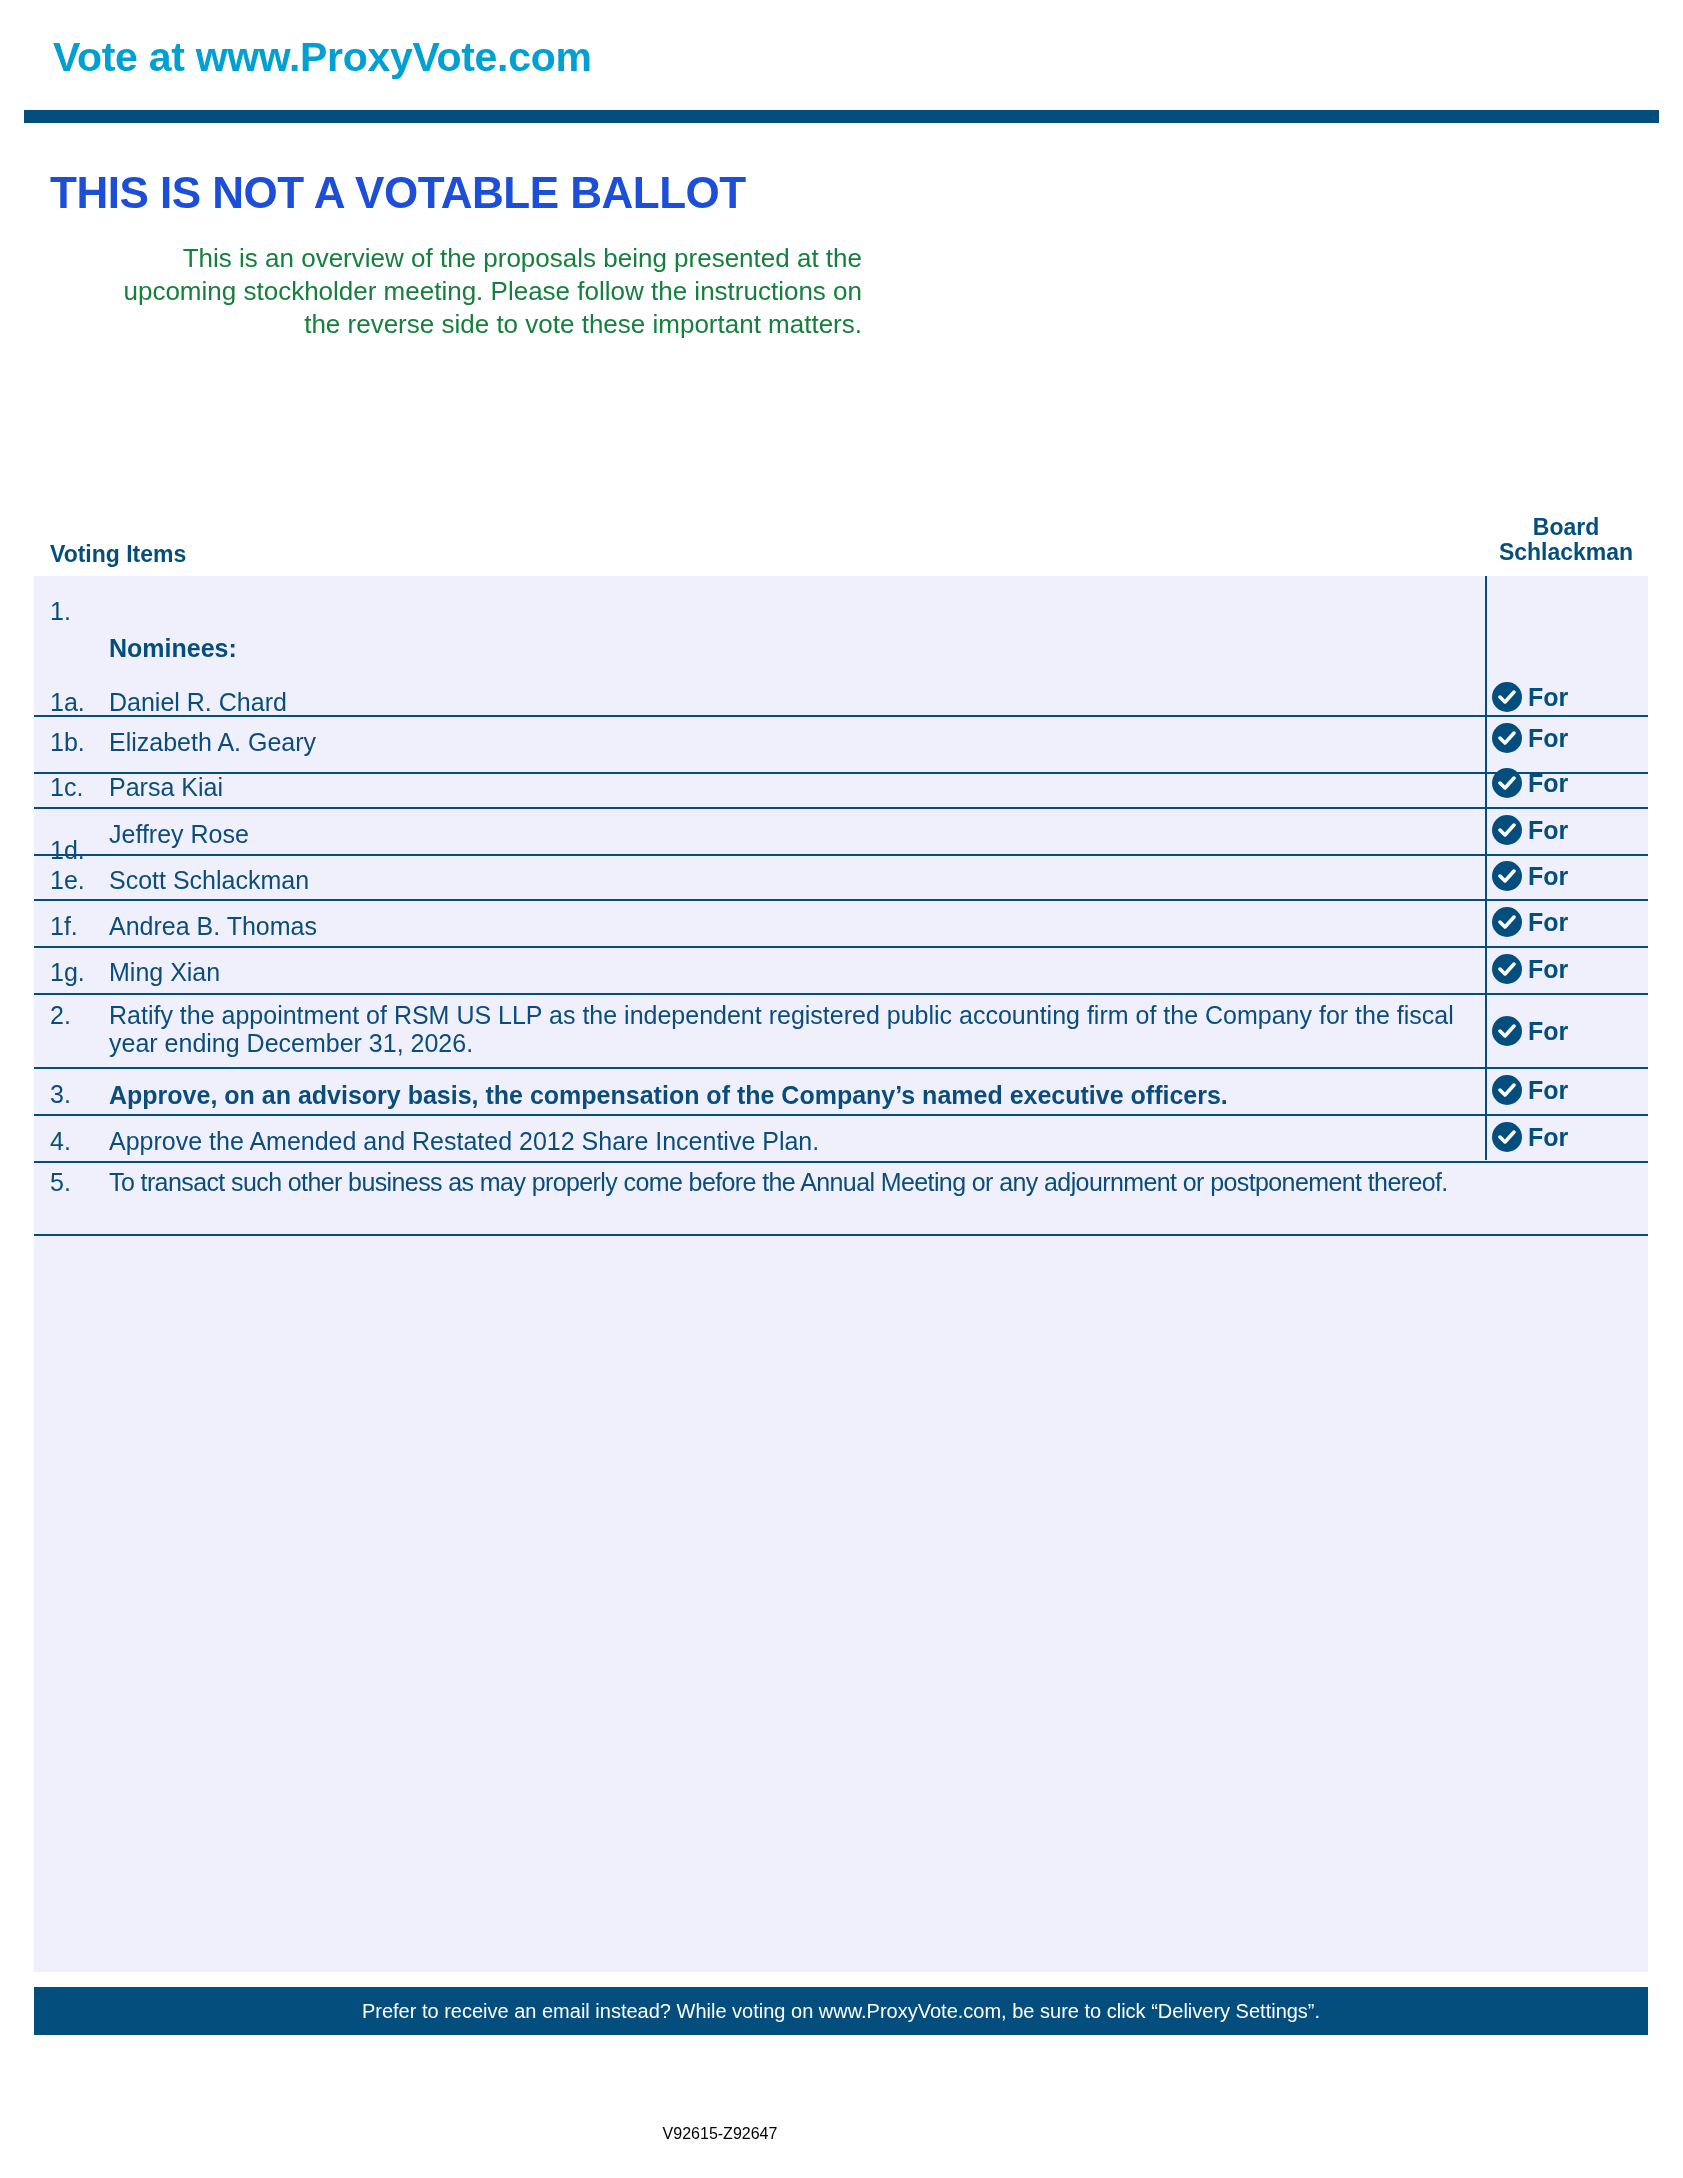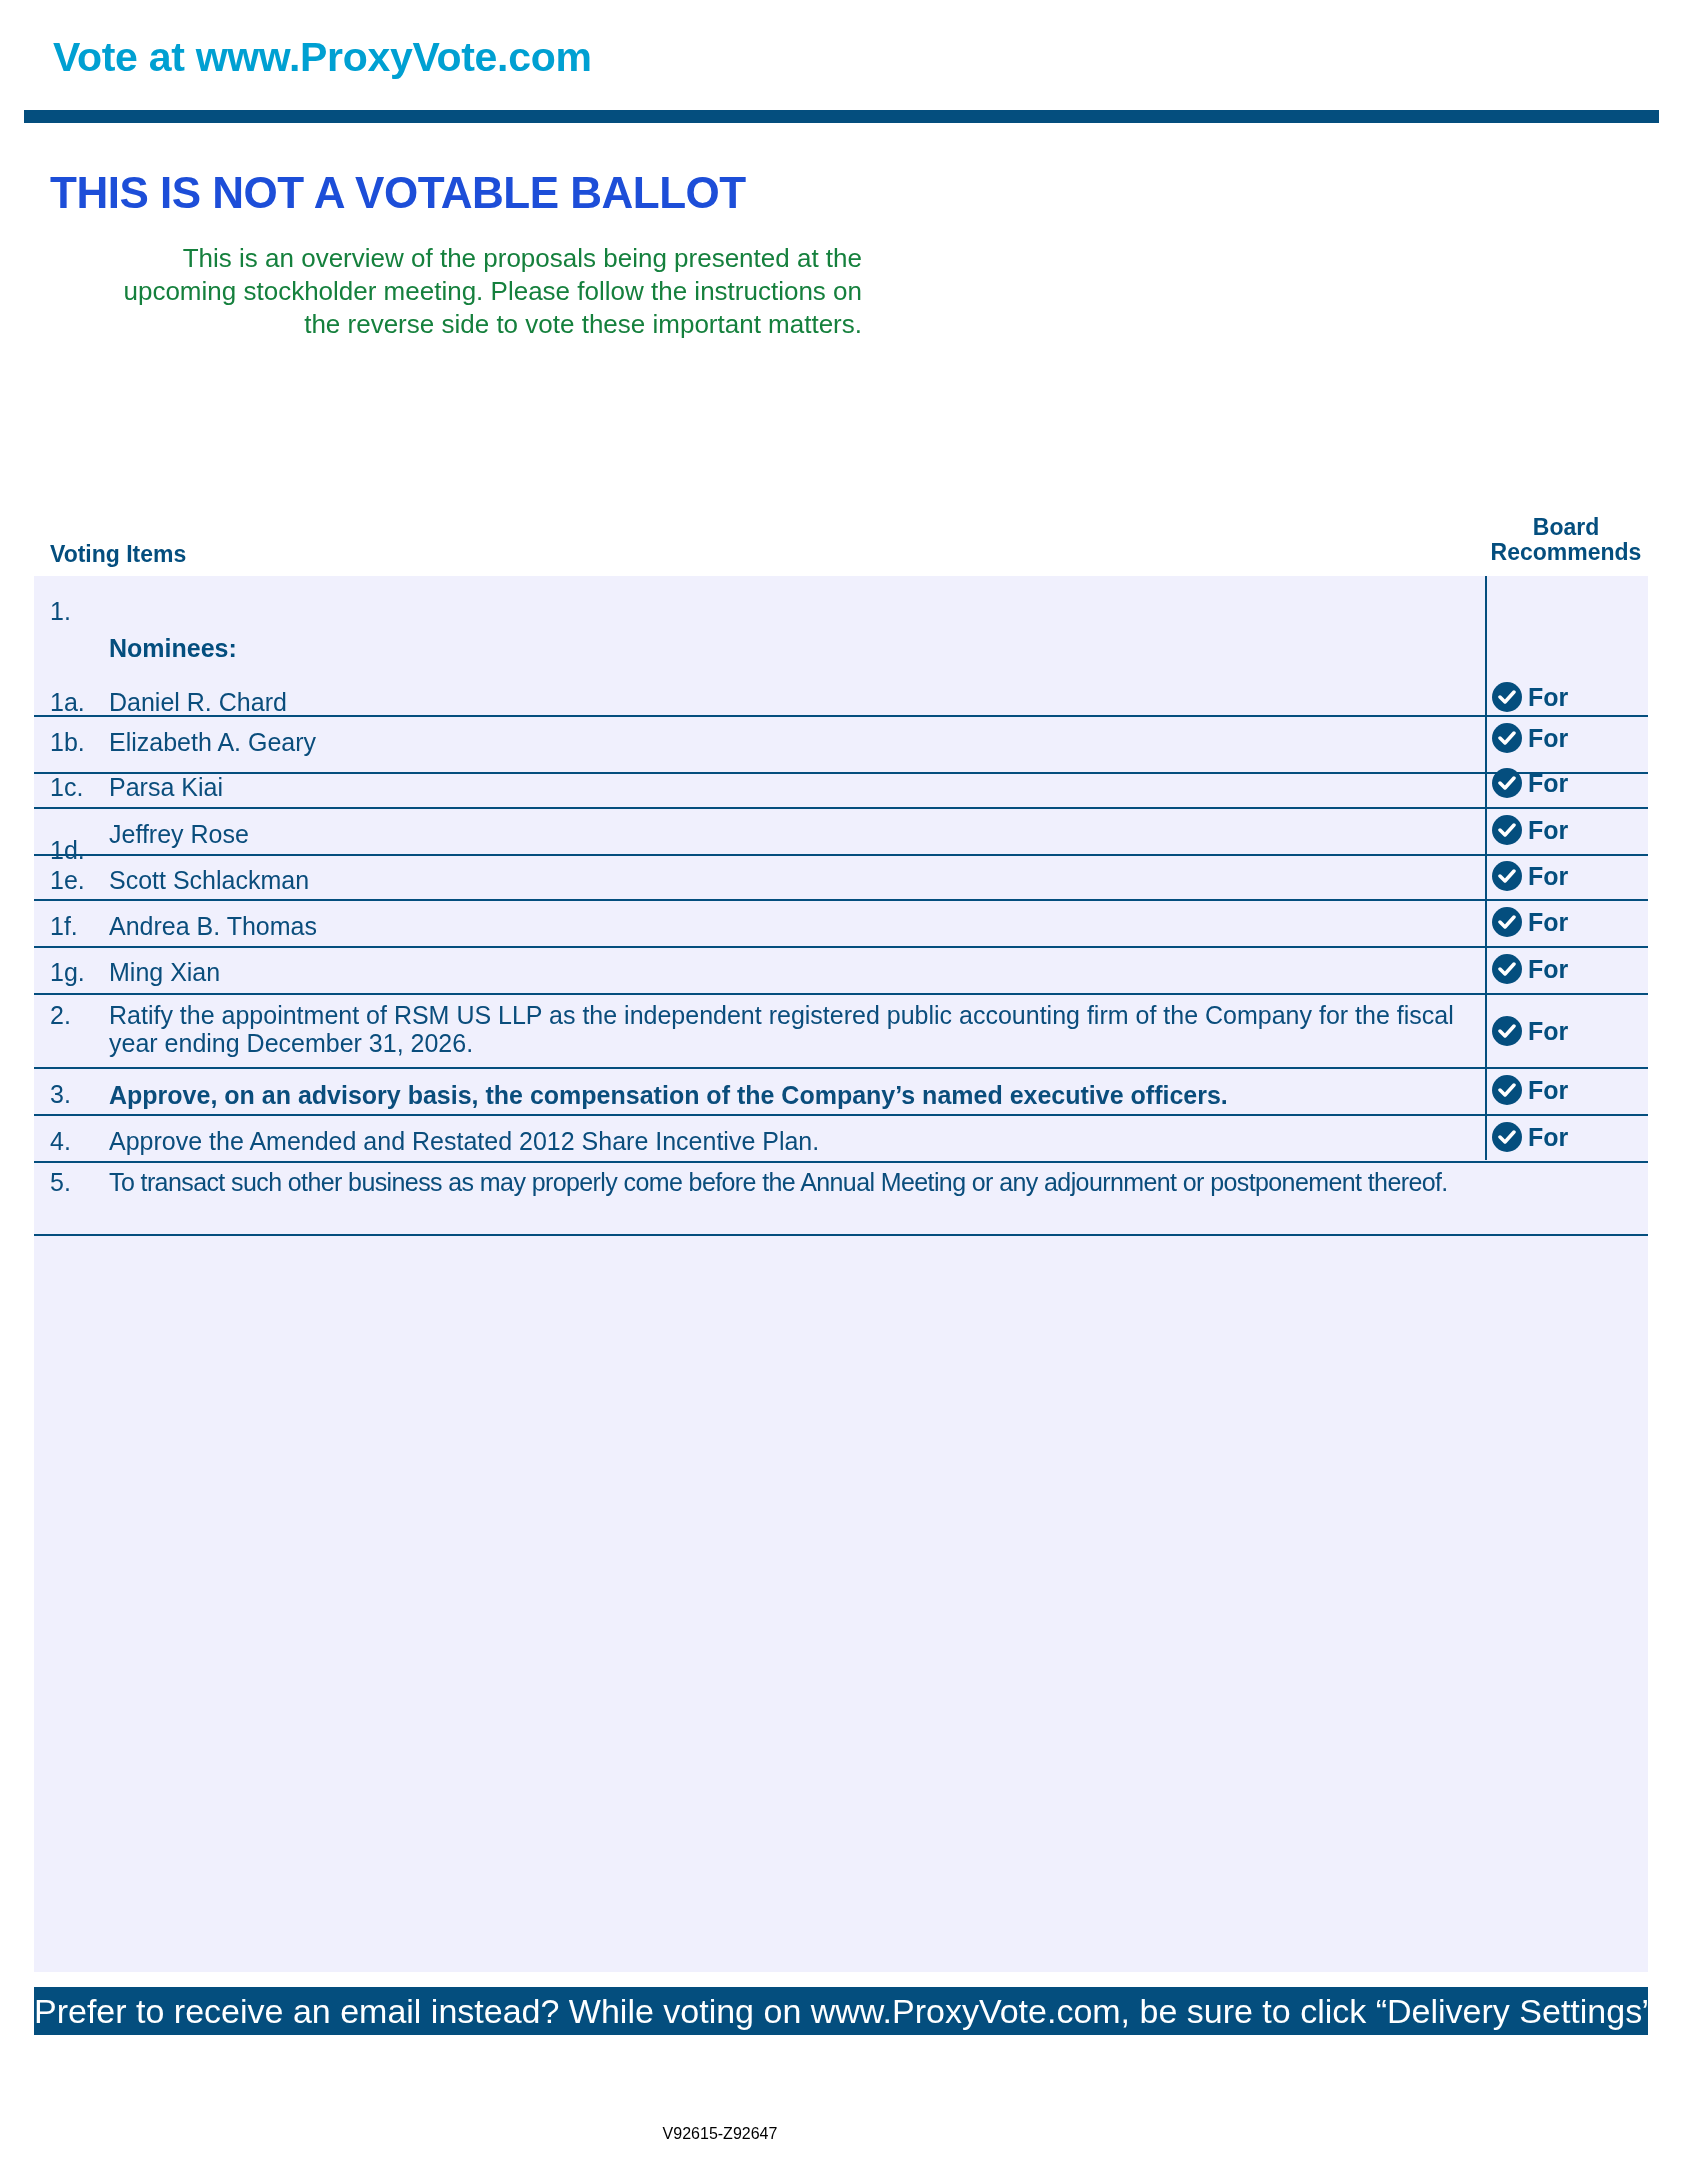--- a/index.html
+++ b/index.html
@@ -54,21 +54,21 @@
   }
   .check {
     width: 30px; height: 30px; border-radius: 50%; background: #044e7e;
     display: inline-flex; align-items: center; justify-content: center;
   }
   .nominees-label {
     left: 109px; top: 634px; font-size: 25px; font-weight: bold; color: #044e7e;
   }
   .footer-banner {
     left: 34px; top: 1987px; width: 1614px; height: 48px; background: #044e7e;
-    color: #ffffff; font-size: 34px; text-align: center; line-height: 48px;
+    color: #ffffff; font-size: 20px; text-align: center; line-height: 48px;
     white-space: nowrap;
   }
   .doc-code {
     left: 554px; top: 2125px; width: 332px; text-align: center;
     font-size: 16px; color: #000000;
   }
 </style>
 </head>
 <body>
 
@@ -78,21 +78,21 @@
 <div class="abs heading">THIS IS NOT A VOTABLE BALLOT</div>
 <div class="abs intro">
   <span>This is an overview of the proposals being presented at the</span>
   <span>upcoming stockholder meeting. Please follow the instructions on</span>
   <span>the reverse side to vote these important matters.</span>
 </div>
 
 <div class="abs col-head-items">Voting Items</div>
 <div class="abs col-head-board">
   <span>Board</span>
-  <span>Recommends</span>
+  <span>Schlackman</span>
 </div>
 
 <div class="abs table-bg"></div>
 
 <div class="row" style="top:576px;height:141px;">
   <span class="num" style="top:21px;">1.</span>
   <span class="num" style="top:112px;">1a.</span>
   <span class="txt" style="top:112px;">Daniel R. Chard</span>
   <span class="rec" style="top:106px;">
     <span class="check">

